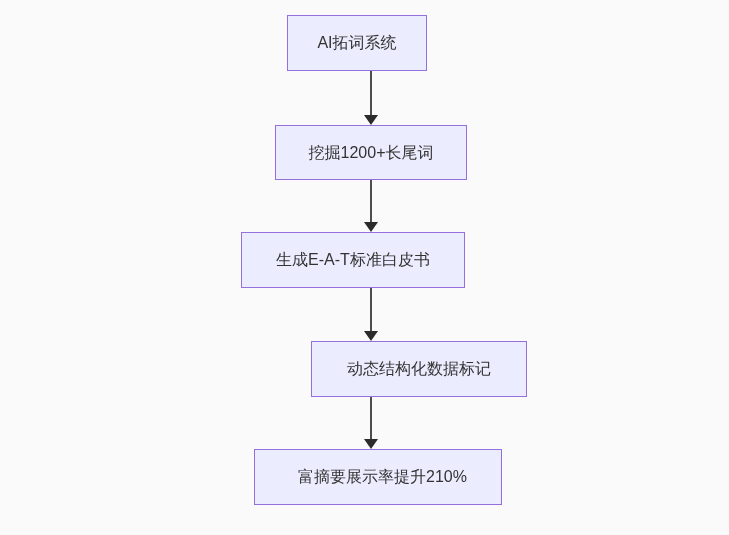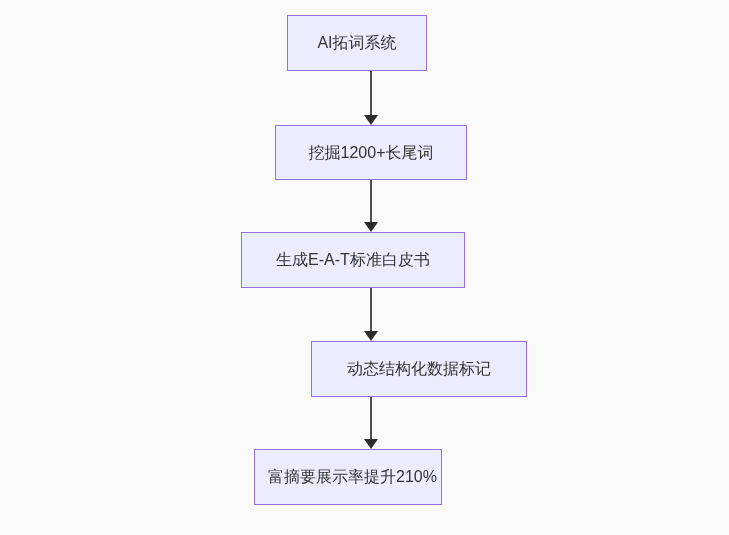--- a/index.html
+++ b/index.html
@@ -31,21 +31,21 @@
     justify-content: center;
     text-align: center;
     white-space: nowrap;
     line-height: 1;
   }
   
   .n1 { left: 287px; top: 15px;  width: 140px; height: 56px; }
   .n2 { left: 275px; top: 125px; width: 192px; height: 55px; }
   .n3 { left: 241px; top: 232px; width: 224px; height: 56px; }
   .n4 { left: 263px; top: 341px; width: 216px; height: 56px; margin-left: 48px; }
-  .n5 { left: 254px; top: 449px; width: 188px; height: 56px; padding-left: 9px; }
+  .n5 { left: 254px; top: 449px; width: 248px; height: 56px; padding-left: 9px; }
 
   .edge-line {
     position: absolute;
     left: 370px;
     width: 2px;
     background: #4d4d4d;
   }
   .l1 { top: 71px;  height: 44px; }
   .l2 { top: 180px; height: 42px; }
   .l3 { top: 288px; height: 43px; }

